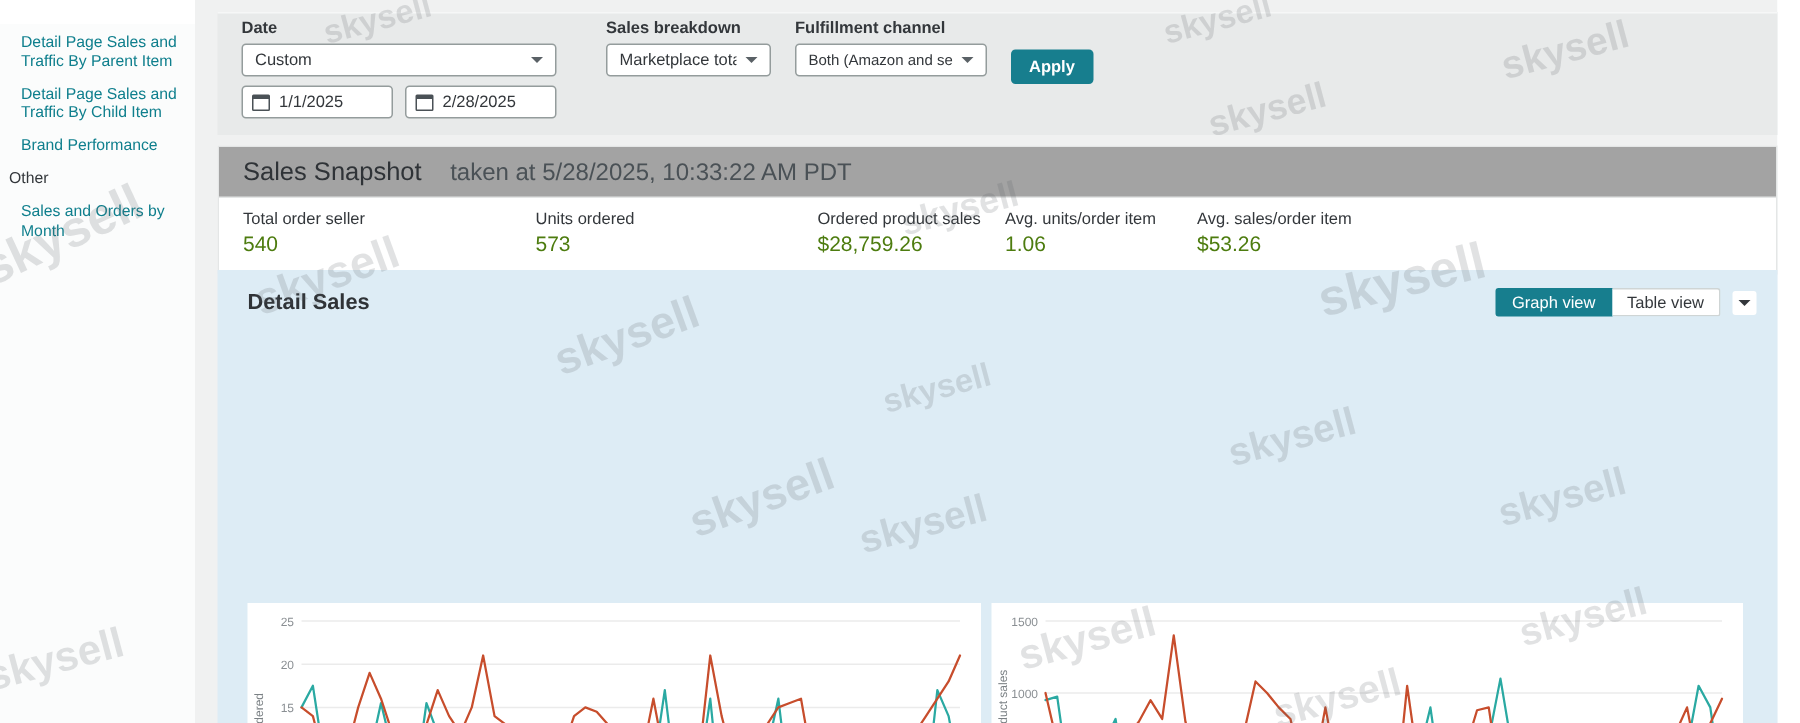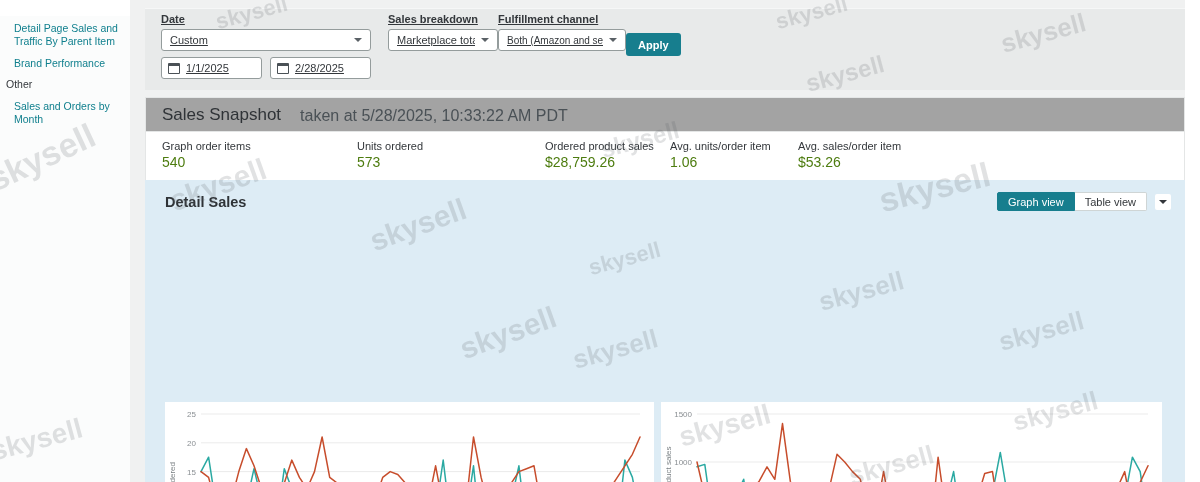--- a/index.html
+++ b/index.html
@@ -77,28 +77,29 @@
     <div class="wm" style="left: 818px; top: 276px; font-size: 26px; transform: rotate(-15deg);">skysell</div>
     <div class="wm" style="left: 998px; top: 316px; font-size: 26px; transform: rotate(-15deg);">skysell</div>
     <div class="wm" style="left: 678px; top: 410px; font-size: 28px; transform: rotate(-15deg);">skysell</div>
     <div class="wm" style="left: -10px; top: 424px; font-size: 28px; transform: rotate(-15deg);">skysell</div>
     <div class="wm" style="left: 1012px; top: 396px; font-size: 26px; transform: rotate(-15deg);">skysell</div>
     <div class="wm" style="left: 848px; top: 450px; font-size: 26px; transform: rotate(-15deg);">skysell</div>
   </div>
 
 <nav class="sidebar" id="sidebar">
     <a class="side-link">Detail Page Sales and Traffic By Parent Item</a>
+    <a class="side-link">Detail Page Sales and Traffic By Child Item</a>
     <a class="side-link">Brand Performance</a>
     <div class="side-section">Other</div>
     <a class="side-link">Sales and Orders by Month</a>
   </nav>
 
 <div class="main">
 
-  <div class="filter-panel" style="display:flex; gap:0;text-decoration:underline;">
+  <div class="filter-panel" style="display:flex; gap:16px;">
     <div style="width:210px;">
       <div class="flabel">Date</div>
       <div class="select" style="width:210px;">
         <span>Custom</span>
         <span class="chev"></span>
       </div>
       <div class="date-inputs">
         <div class="date-box">
           <span class="cal-icon"></span>
           <span>1/1/2025</span>
@@ -128,21 +129,21 @@
     </div>
   </div>
 
   <section class="snapshot">
     <div class="snap-head">
       <span class="snap-title">Sales Snapshot</span>
       <span class="snap-taken">taken at 5/28/2025, 10:33:22 AM PDT</span>
     </div>
     <div class="snap-stats" id="snap-stats">
         <div class="stat" style="width: 195px;">
-          <div class="sl">Graph order items</div>
+          <div class="sl">Total order seller</div>
           <div class="sv">540</div>
         </div>
         <div class="stat" style="width: 188px;">
           <div class="sl">Units ordered</div>
           <div class="sv">573</div>
         </div>
         <div class="stat" style="width: 125px;">
           <div class="sl">Ordered product sales</div>
           <div class="sv">$28,759.26</div>
         </div>

